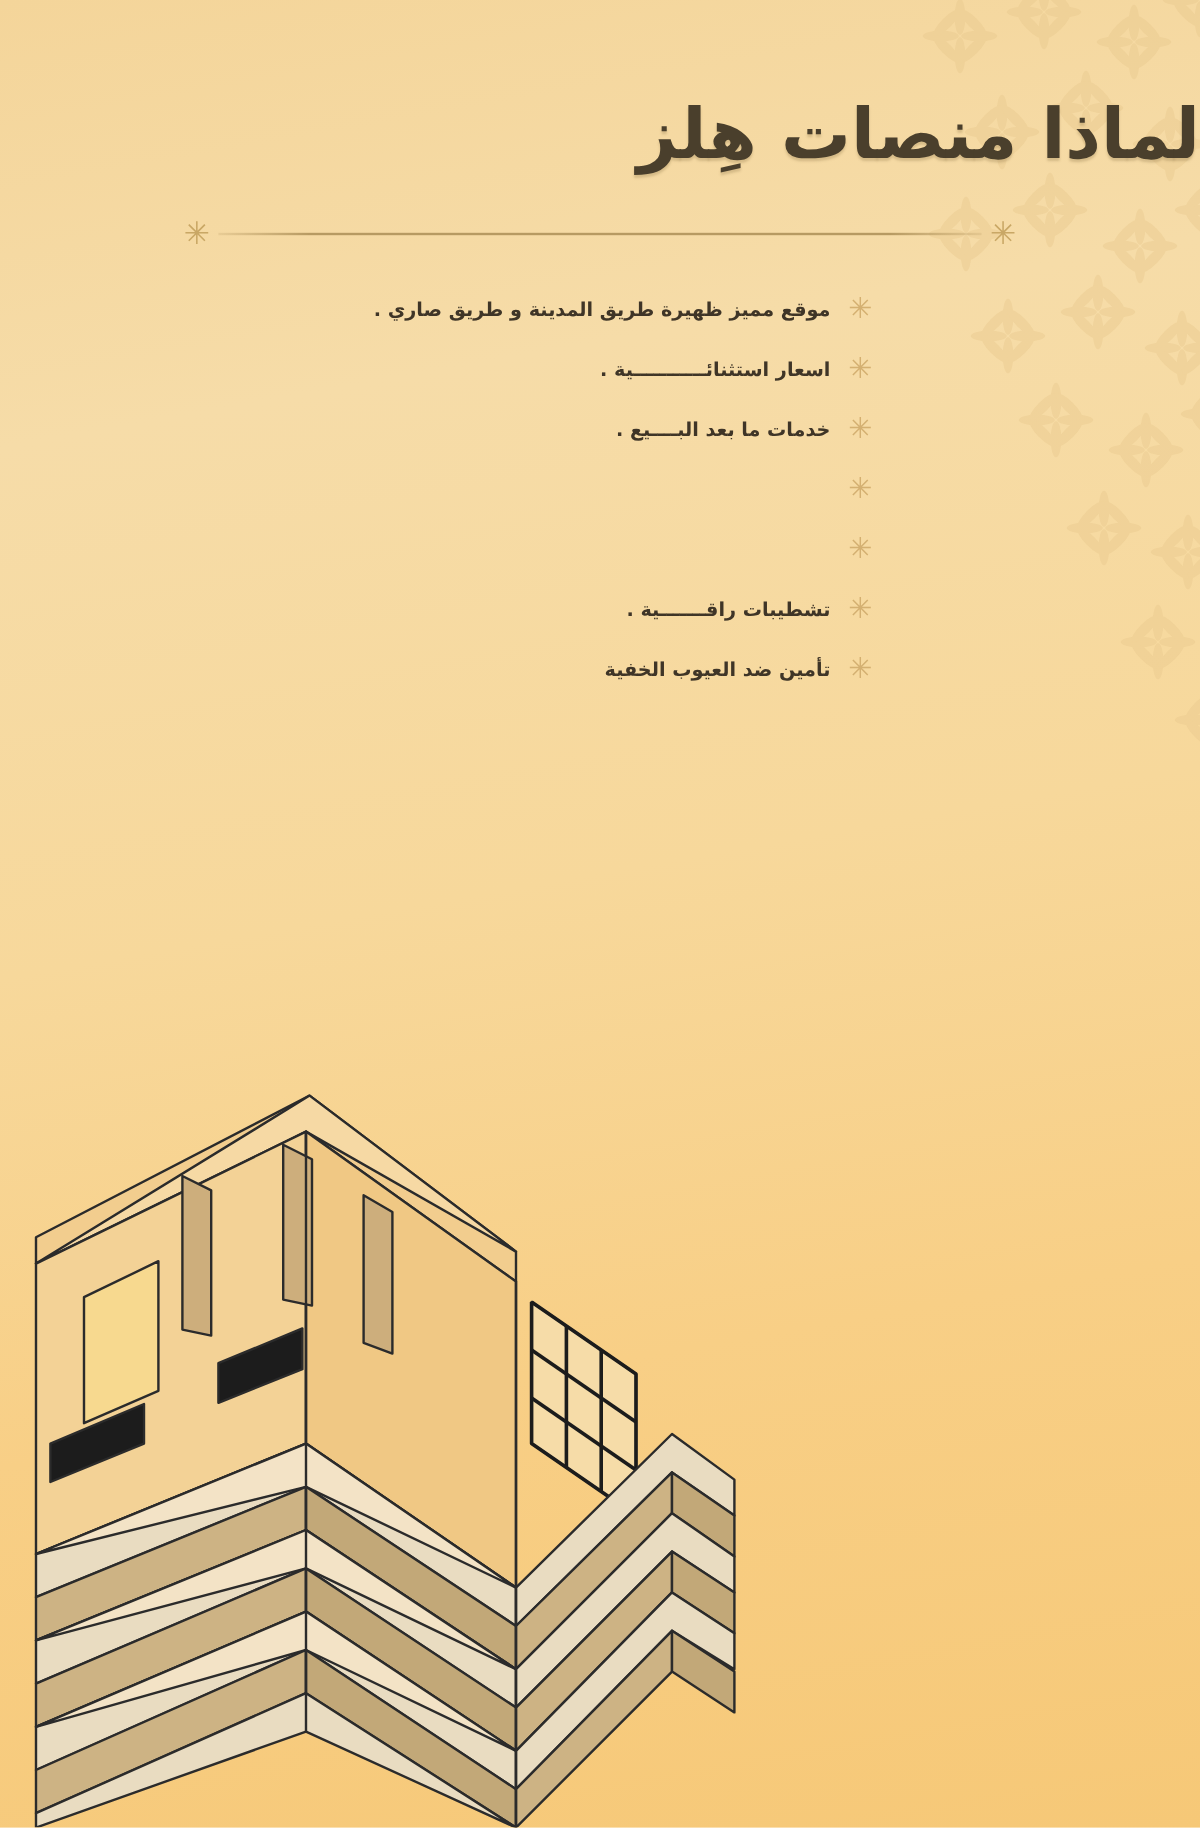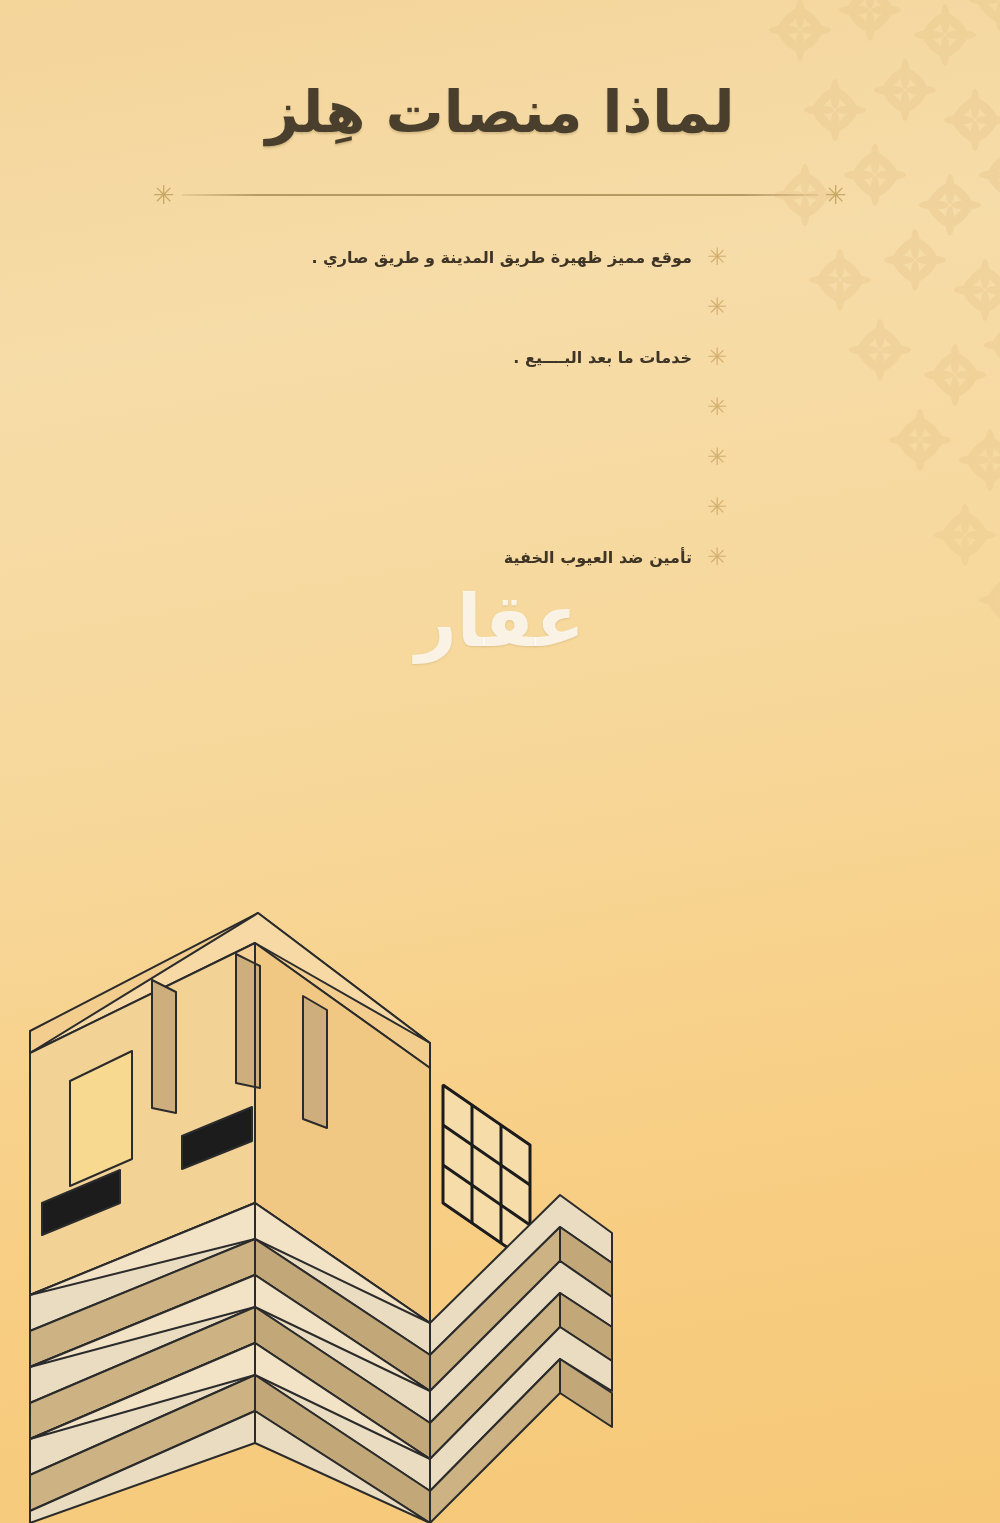--- a/index.html
+++ b/index.html
@@ -11,21 +11,21 @@
 
   
   .floral-corner{
     position:absolute;top:-10px;right:-20px;width:260px;height:640px;
     opacity:.5;pointer-events:none;
   }
 
   
   .title{
     position:absolute;top:78px;left:0;right:0;
-    text-align:center;
+    text-align:right;
     font-size:58px;font-weight:bold;color:#4a3f2c;
     letter-spacing:0px;
     text-shadow:0 2px 2px rgba(120,95,50,.25);
   }
   .divider{
     position:absolute;top:175px;left:150px;right:150px;height:40px;
   }
   .divider .line{
     position:absolute;top:19px;left:32px;right:32px;height:2px;
     background:linear-gradient(90deg,rgba(180,150,95,.2),#b79a62 12%,#b79a62 88%,rgba(180,150,95,.2));
@@ -129,42 +129,43 @@
   <span class="star right">✳</span>
 </div>
 
 <div class="bullets">
   <div class="bullet-row">
     <span class="bullet-icon">✳</span>
     <span class="bullet-text">موقع مميز ظهيرة طريق المدينة و طريق صاري .</span>
   </div>
   <div class="bullet-row">
     <span class="bullet-icon">✳</span>
+    <span class="bullet-text">اسعار استثنائـــــــــــية .</span>
   </div>
   <div class="bullet-row">
     <span class="bullet-icon">✳</span>
     <span class="bullet-text">خدمات ما بعد البــــيع .</span>
   </div>
   <div class="bullet-row">
     <span class="bullet-icon">✳</span>
   </div>
   <div class="bullet-row">
     <span class="bullet-icon">✳</span>
   </div>
   <div class="bullet-row">
     <span class="bullet-icon">✳</span>
+    <span class="bullet-text">تشطيبات راقـــــــية .</span>
   </div>
   <div class="bullet-row">
     <span class="bullet-icon">✳</span>
     <span class="bullet-text">تأمين ضد العيوب الخفية</span>
   </div>
 </div>
 
 <div class="watermark">
-  <div class="wm-logo">عقار</div>
 </div>
 
 <div class="building">
   <svg viewBox="0 0 700 620" width="700" height="620" xmlns="http://www.w3.org/2000/svg">
     <g stroke="#2b2b2b" stroke-width="2" fill="none" stroke-linejoin="round">
 
       <polygon points="258,10 430,140 430,165 255,40 30,150 30,128" fill="#f2cd8e"></polygon>
       <polygon points="258,10 430,140 255,40 30,150" fill="#f6d9a4"></polygon>
 
       <polygon points="30,150 255,40 255,300 30,392" fill="#f3d296"></polygon>

